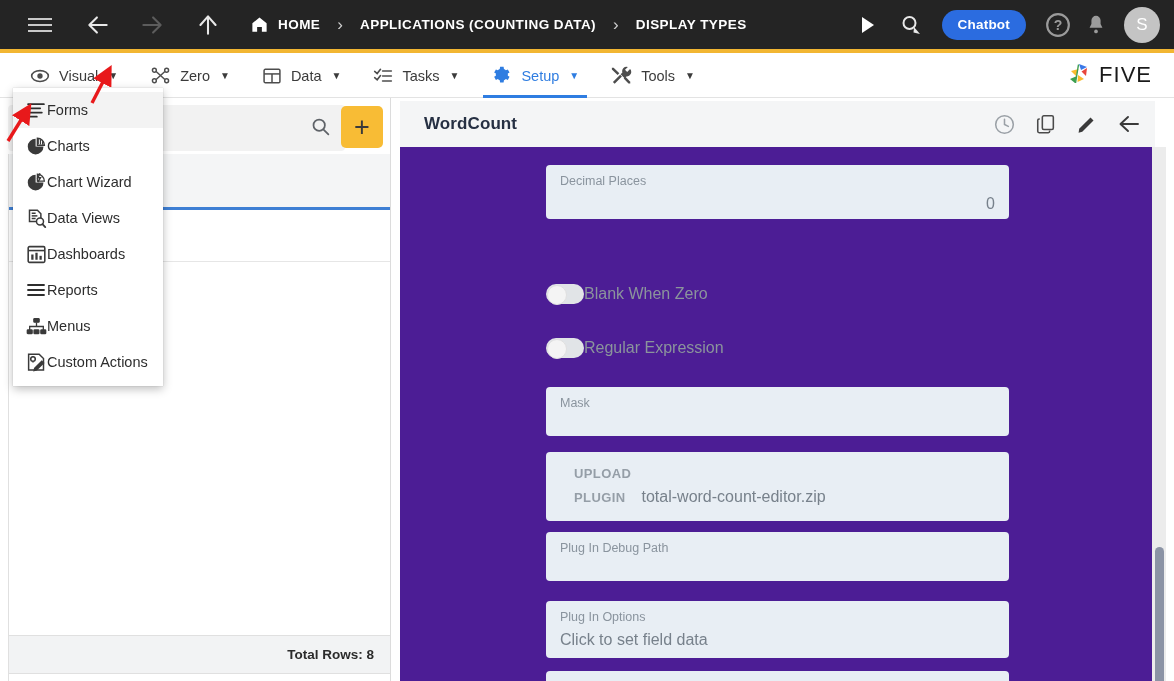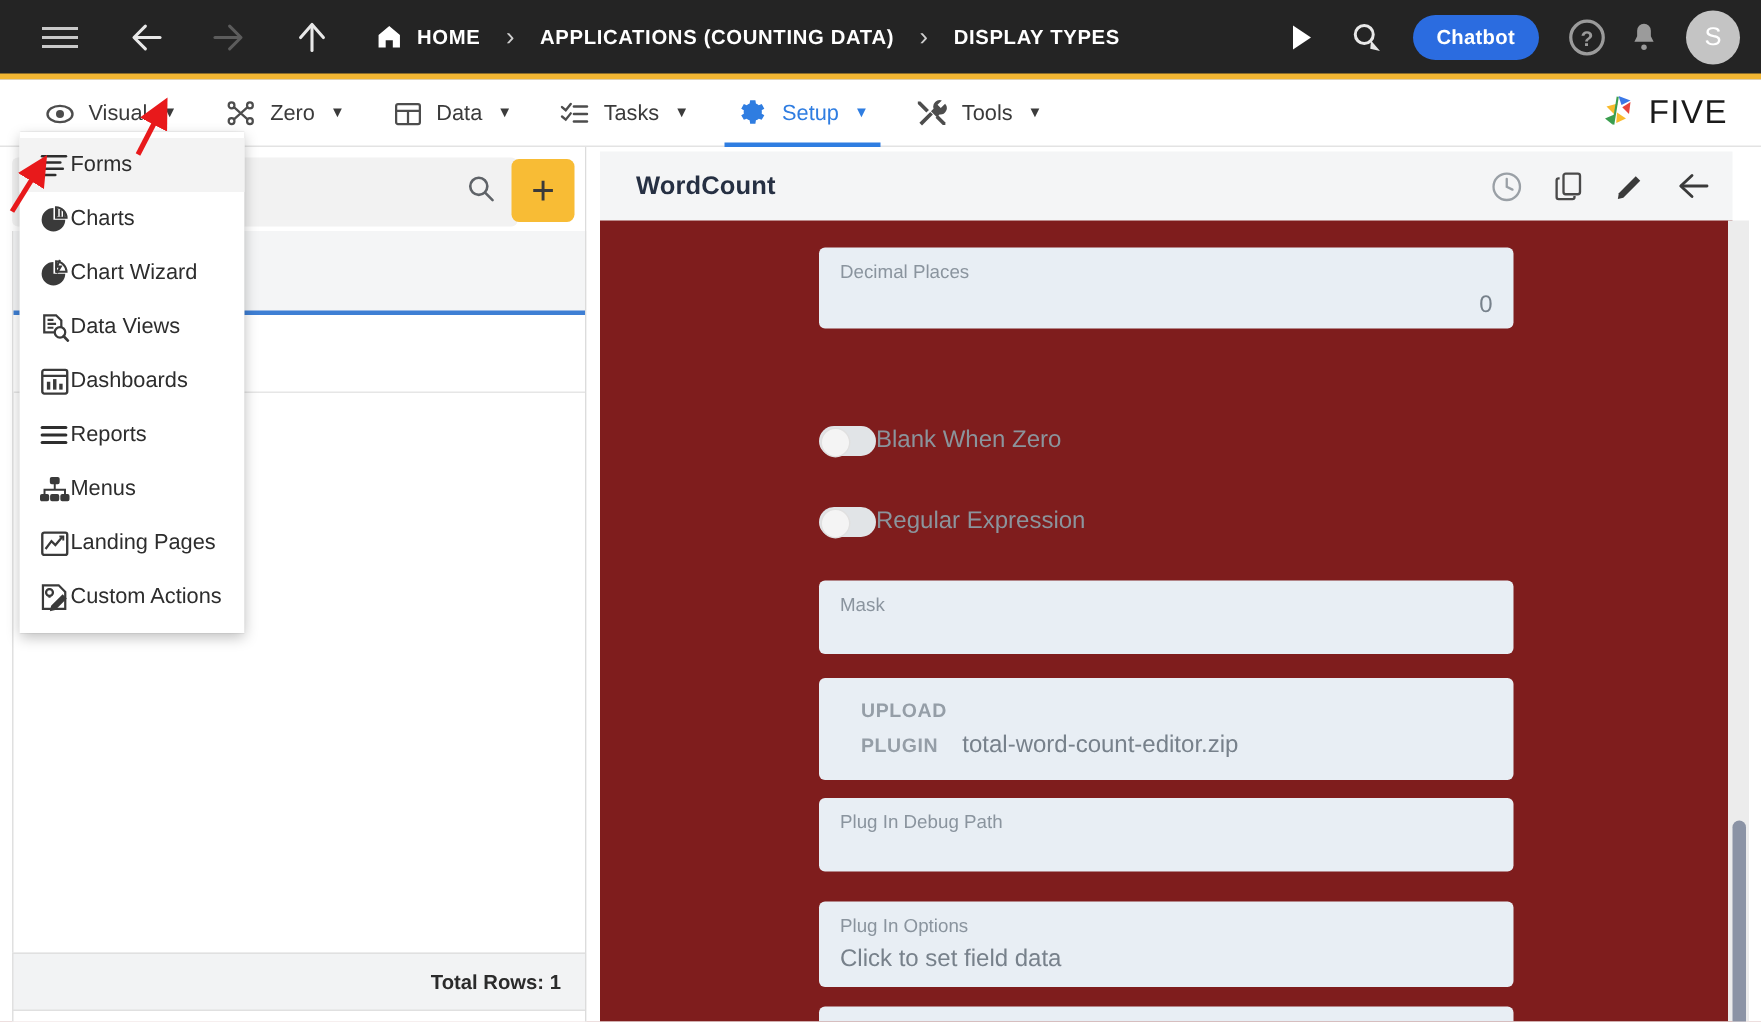--- a/index.html
+++ b/index.html
@@ -163,21 +163,21 @@
   }
   .rp-title {
     font-size: 17px; font-weight: bold; color: #263043; letter-spacing: .1px;
   }
   .rp-actions { margin-left: auto; display: flex; align-items: center; gap: 19px; }
   .rp-actions .ico { color: #4a4a4a; display: flex; align-items: center; }
   .rp-actions .ico.muted { color: #9aa0a6; }
 
   .form-area {
     position: absolute; left: 9px; top: 49px; width: 755px; height: 534px;
-    background: #7f1d1d; overflow: hidden;
+    background: #4c1d95; overflow: hidden;
   }
   .field {
     position: absolute; left: 146px; width: 463px;
     background: #e8eef4; border-radius: 4px;
     padding: 9px 14px 0 14px;
   }
   .field-label {
     font-size: 12.5px; color: #8a949e; line-height: 15px;
   }
   .field-value {
@@ -416,21 +416,21 @@
       <div class="grid-head">
         <div class="col-div"></div>
         <div class="grid-head-label">Display Type</div>
       </div>
       <div class="grid-row">
         <span>Custom Editor</span>
       </div>
     </div>
 
     <div class="grid-footer">
-      <span>Total Rows: 1</span>
+      <span>Total Rows: 8</span>
     </div>
   </div>
   <div class="panel-divider"></div>
 
   <div class="rightpanel">
     <div class="rp-header">
       <div class="rp-title">WordCount</div>
       <div class="rp-actions">
         <span class="ico muted">
           <svg width="23" height="23" viewBox="0 0 24 24" fill="none" stroke="#9aa0a6" stroke-width="1.6">
@@ -588,30 +588,20 @@
             <rect x="9" y="3" width="6" height="4" rx=".7"></rect>
             <rect x="1.5" y="16" width="5.5" height="4" rx=".7"></rect>
             <rect x="9.2" y="16" width="5.5" height="4" rx=".7"></rect>
             <rect x="17" y="16" width="5.5" height="4" rx=".7"></rect>
             <path d="M12 7.5v4.5M4.2 16v-4h15.6v4" fill="none"></path>
           </svg>
       </span>
       <span>Menus</span>
     </div>
 
-    <div class="dd-item">
-      <span class="dd-ico">
-        <svg width="21" height="21" viewBox="0 0 24 24" fill="none" stroke="#3a3a3a" stroke-width="1.8">
-            <rect x="2.5" y="3.5" width="19" height="17" rx="1.5"></rect>
-            <polyline points="5,16 9.5,10 12.5,13 18,6.5" stroke-width="1.7"></polyline>
-            <polyline points="15.5,6.5 18.5,6.5 18.5,9.5" stroke-width="1.5"></polyline>
-          </svg>
-      </span>
-      <span>Landing Pages</span>
-    </div>
 
     <div class="dd-item">
       <span class="dd-ico">
         <svg width="21" height="21" viewBox="0 0 24 24" fill="none" stroke="#3a3a3a" stroke-width="1.7">
             <path d="M3 2.5h12l5 5v13H3z"></path>
             <circle cx="8" cy="8" r="2.6"></circle>
             <path d="M8 4.8v1M8 11v1M4.8 8h1M10.2 8h1"></path>
             <path d="M10 18.5L18 10.5l2 2-8 8-2.6.6z" fill="#3a3a3a"></path>
           </svg>
       </span>

